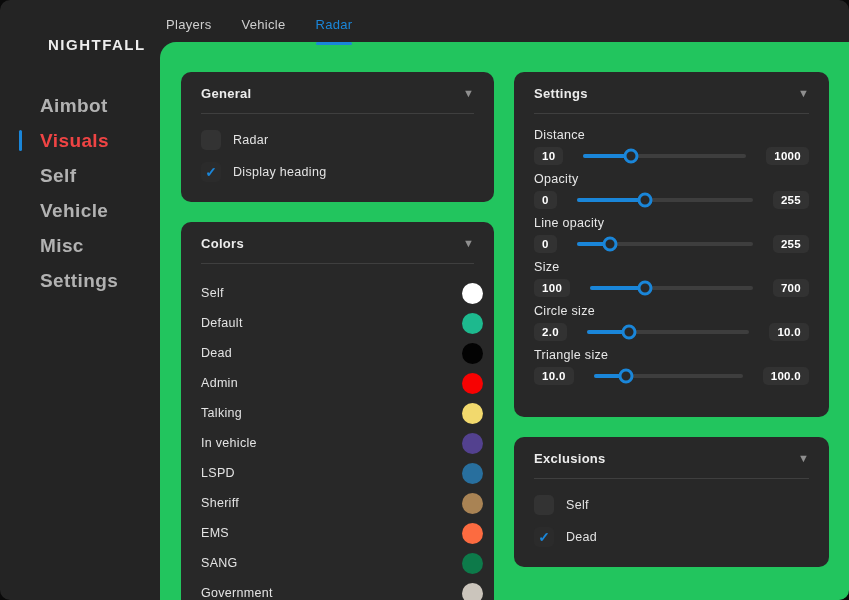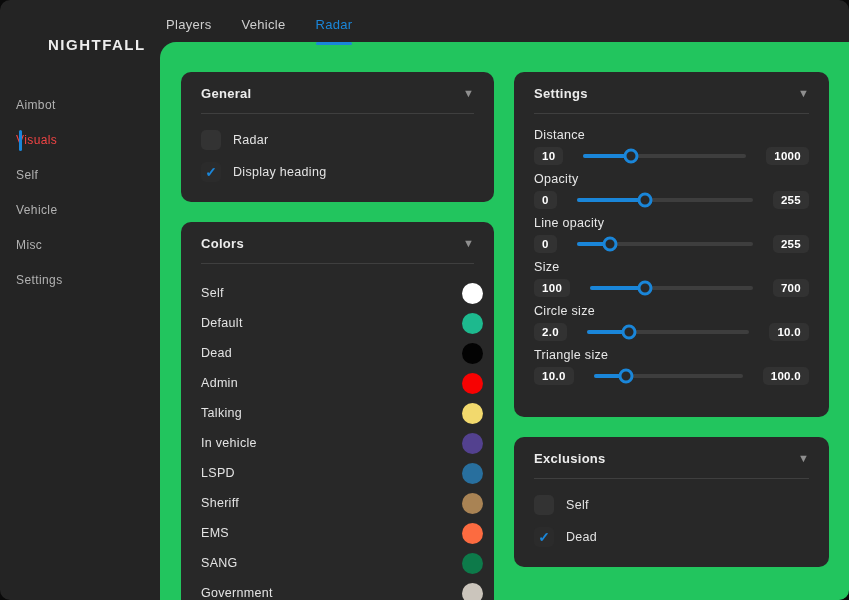--- a/index.html
+++ b/index.html
@@ -5,22 +5,22 @@
   html,body { margin:0; padding:0; background:#0a0a0a; }
   body { font-family:"Liberation Sans", sans-serif; -webkit-font-smoothing:antialiased; }
 
   .window { position:relative; width:849px; height:600px; background:#242424;
             border-radius:10px; overflow:hidden; }
 
   
   .brand { position:absolute; left:40px; top:36px; font-size:15px; font-weight:bold;
            letter-spacing:1.5px; color:#ededed;margin-left:8px; }
   .sidebar-nav { position:absolute; left:0; top:88px; width:160px; }
-  .side-item { position:relative; height:35px; line-height:35px; padding-left:16px;
-               font-size:12px; color:#b2b2b2; letter-spacing:.4px; cursor:pointer; }
+  .side-item { position:relative; height:35px; line-height:35px; padding-left:40px;
+               font-size:19px; color:#b2b2b2; letter-spacing:.4px; cursor:pointer;font-weight:bold; }
   .side-item .active-bar { display:none; position:absolute; left:19px; top:7px; width:3px;
                            height:21px; border-radius:2px; background:#1a86d9; }
   .side-item.active { color:#ef4444; }
   .side-item.active .active-bar { display:block; }
 
   
   .tabbar { position:absolute; left:152px; top:0; height:46px; display:flex;
             padding-left:14px; z-index:3; }
   .tab { position:relative; margin-right:30px; padding-top:17px; font-size:13px;
          color:#cfcfcf; letter-spacing:.3px; cursor:pointer; }

